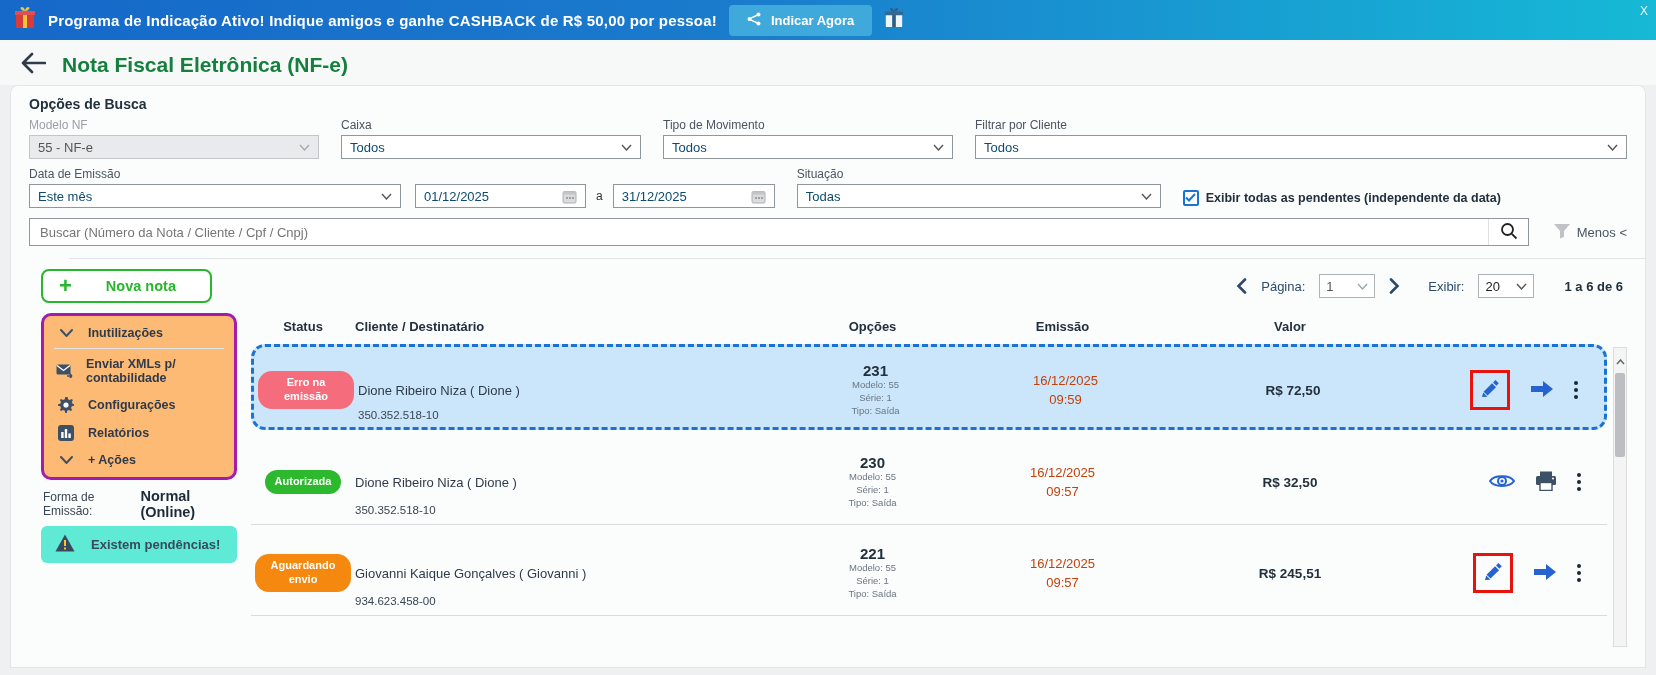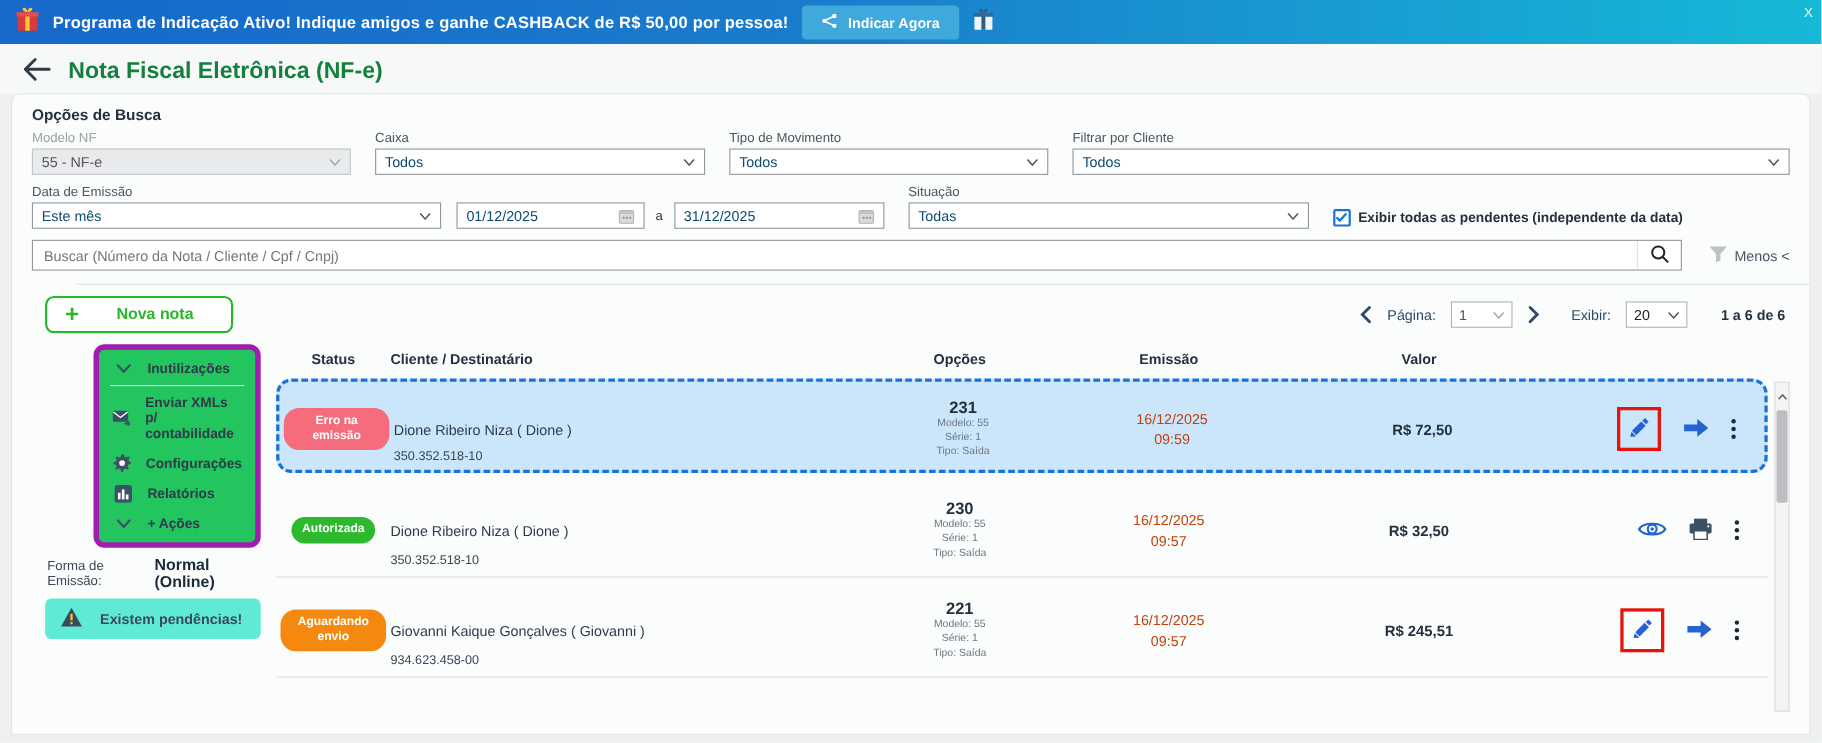--- a/index.html
+++ b/index.html
@@ -58,21 +58,21 @@
   .plus-glyph { color:#28b62c; font-size:22px; font-weight:bold; line-height:18px; }
   .pagination { display:flex; align-items:center; gap:14px; font-size:13px; color:#2d4a6b; }
   .pag-chev { background:none; border:none; cursor:pointer; display:flex; }
   .mini-select { border:1px solid #aeb3b8; background:#fff; height:24px; display:flex; align-items:center;
     gap:10px; padding:0 6px; font-size:13px; color:#555; cursor:pointer; min-width:56px; justify-content:space-between; }
   .range-info { color:#23303d; font-weight:bold; margin-left:16px; }
 
   
   .content { display:flex; gap:14px; padding:2px 0 0 12px; }
   .sidebar { width:196px; flex:none; }
-  .menu-card { border:5px solid #a21caf; border-radius:10px; background:#22c55e; padding:4px 0;margin-left:44px; }
+  .menu-card { border:3px solid #a21caf; border-radius:10px; background:#fdba74; padding:4px 0; }
   .menu-item { display:flex; align-items:center; gap:12px; padding:6px 12px; font-size:12.5px;
     color:#2f3b4a; cursor:pointer; font-weight:bold; }
   .menu-item .mi-icon { width:20px; display:flex; justify-content:center; color:#3d5166; }
   .menu-divider { border:none; border-top:1px solid #e4e7ea; margin:2px 10px; }
   .forma { font-size:12px; color:#3a4653; margin:8px 0 6px 2px; display:flex; align-items:baseline; gap:5px; }
   .forma b { font-size:14.5px; color:#1c2b3a; }
   .pendencias { width:100%; display:flex; align-items:center; gap:16px; background:#5eead4; border:none;
     border-radius:6px; padding:8px 14px; cursor:pointer; }
   .pendencias-label { font-size:13px; font-weight:bold; color:#3a4a5e; }
 
@@ -214,21 +214,21 @@
         <span>01/12/2025</span>
         <svg width="15" height="15" viewBox="0 0 15 15">
             <rect x="1" y="2.5" width="13" height="11.5" rx="1.5" fill="#d9dbdd" stroke="#aeb0b2"></rect>
             <rect x="1" y="2.5" width="13" height="3" fill="#c2c4c6"></rect>
             <circle cx="5" cy="9" r="1" fill="#8a8c8e"></circle>
             <circle cx="8" cy="9" r="1" fill="#8a8c8e"></circle>
             <circle cx="11" cy="9" r="1" fill="#8a8c8e"></circle>
           </svg>
       </div>
       <span class="date-sep">a</span>
-      <div class="selectbox" style="width:191px;">
+      <div class="selectbox" style="width:162px;">
         <span>31/12/2025</span>
         <svg width="15" height="15" viewBox="0 0 15 15">
             <rect x="1" y="2.5" width="13" height="11.5" rx="1.5" fill="#d9dbdd" stroke="#aeb0b2"></rect>
             <rect x="1" y="2.5" width="13" height="3" fill="#c2c4c6"></rect>
             <circle cx="5" cy="9" r="1" fill="#8a8c8e"></circle>
             <circle cx="8" cy="9" r="1" fill="#8a8c8e"></circle>
             <circle cx="11" cy="9" r="1" fill="#8a8c8e"></circle>
           </svg>
       </div>
     </div>

